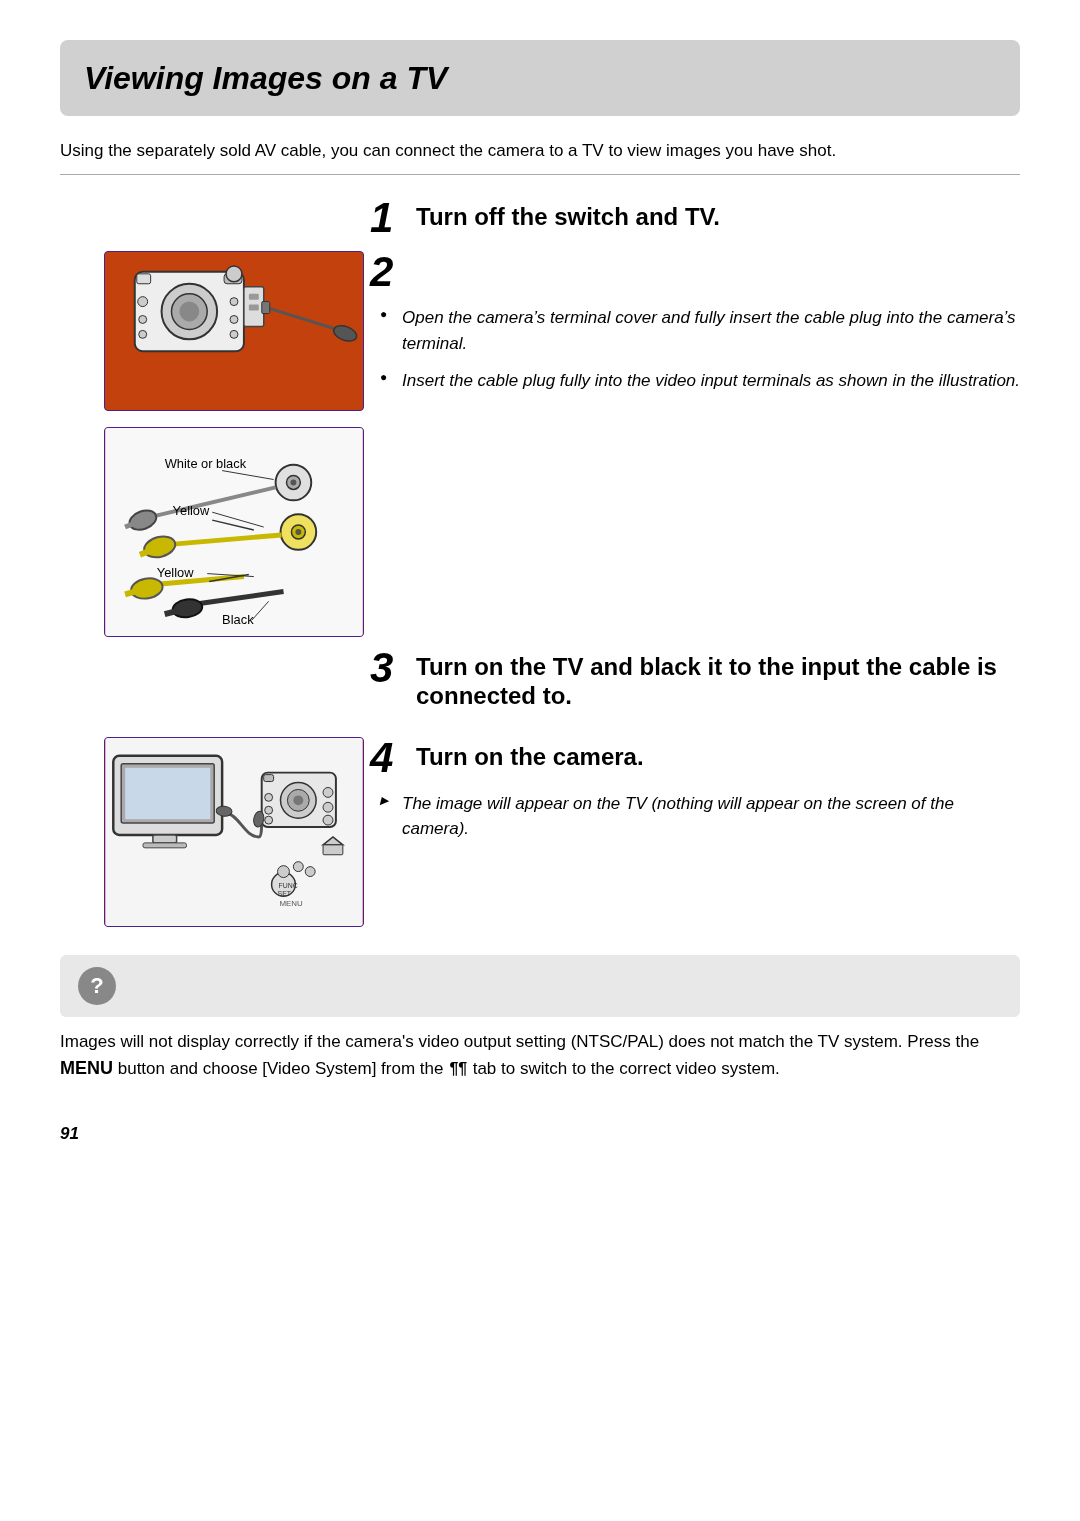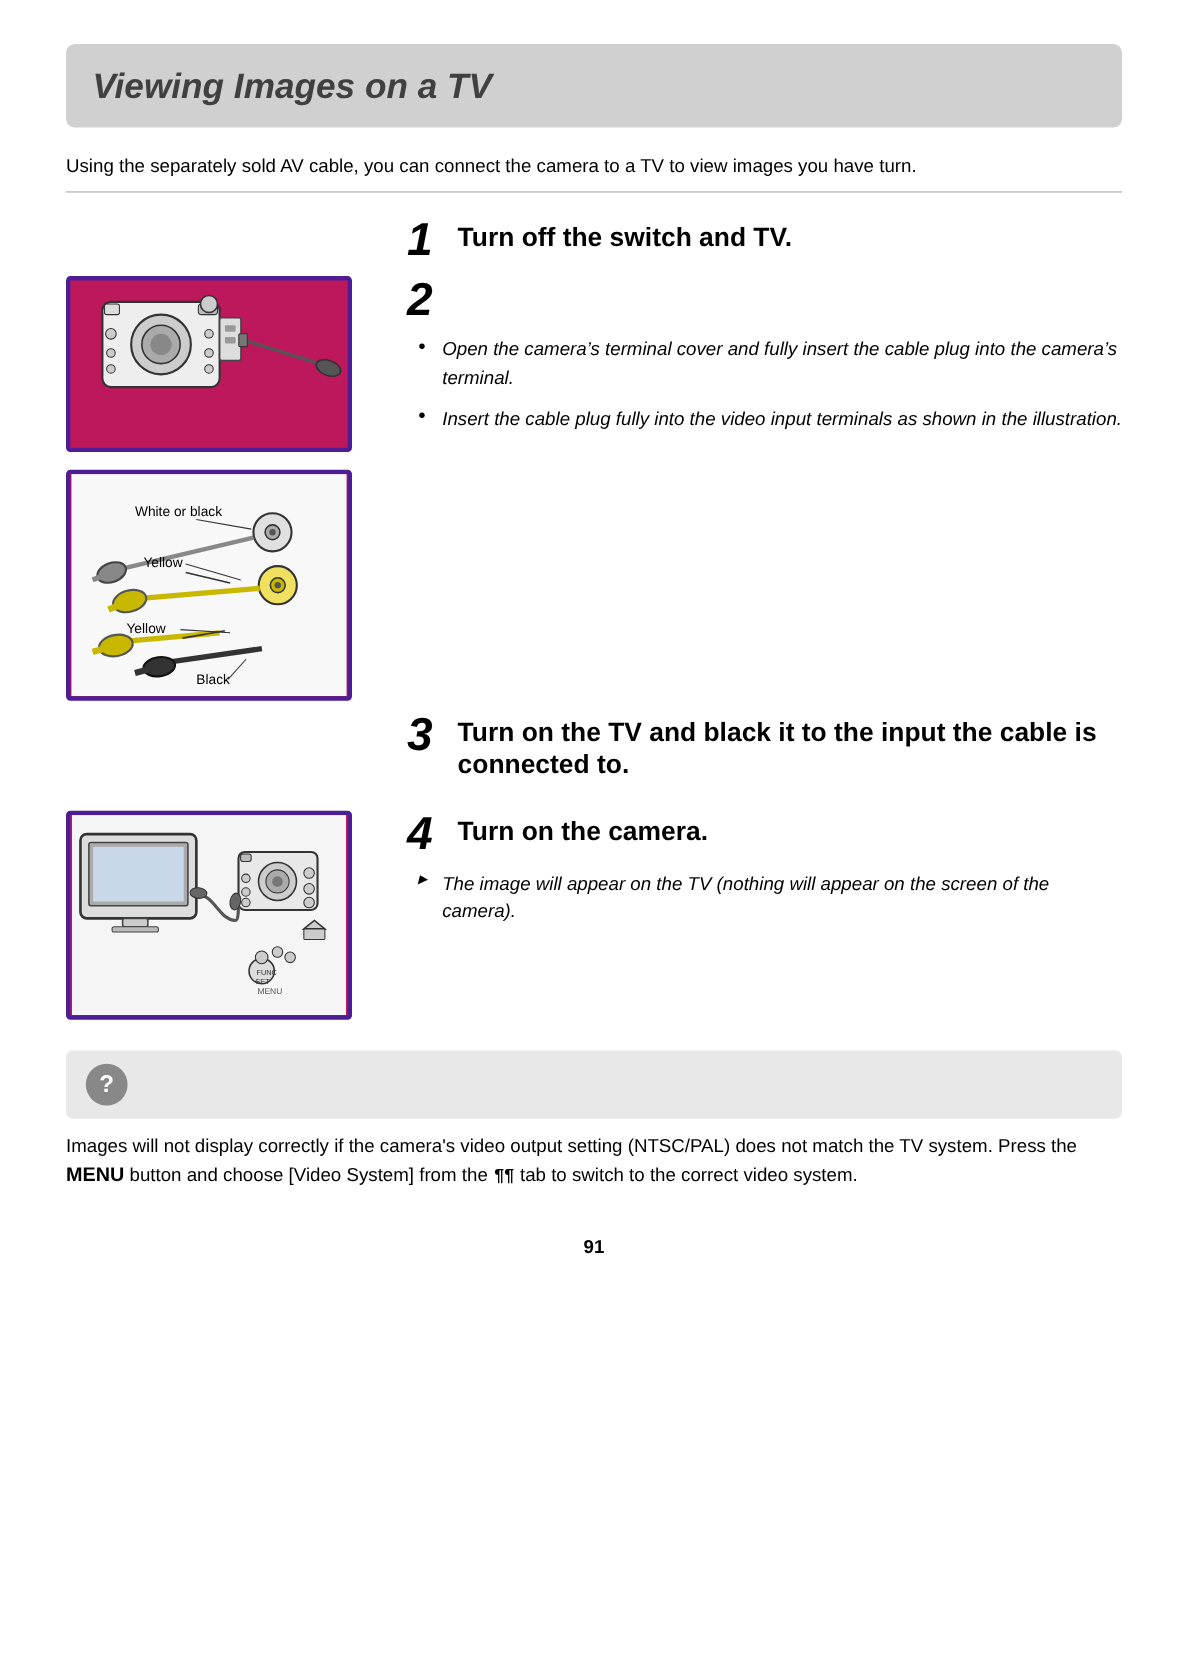--- a/index.html
+++ b/index.html
@@ -17,21 +17,21 @@
     .page-title-box {
       background: #d0d0d0;
       border-radius: 8px;
       padding: 14px 24px;
       margin-bottom: 22px;
     }
     .page-title {
       font-size: 32px;
       font-weight: 900;
       font-style: italic;
-      color: #404040;
+      color: #000000;
     }
 
     .intro-text {
       font-size: 17px;
       margin-bottom: 10px;
       line-height: 1.55;
     }
 
     hr.divider {
       border: none;
@@ -112,25 +112,26 @@
       content: "▶";
       position: absolute;
       left: 0;
       top: 1px;
       font-size: 11px;
       color: #000;
     }
 
     
     .img-box {
-      border: 4px solid #4c1d95;
+      border: 1px solid #4c1d95;
       border-radius: 4px;
-      background: #be185d;
+      background: #c2410c;
       overflow: hidden;
       position: relative;
+      margin-left: 44px;
     }
 
     .img-box-1 {
       width: 260px;
       height: 160px;
     }
 
     .img-box-2 {
       width: 260px;
       height: 210px;
@@ -177,24 +178,25 @@
       margin-bottom: 8px;
     }
 
     .menu-word {
       font-variant: small-caps;
       font-weight: bold;
       font-size: 18px;
     }
 
     .page-number {
-      text-align: center;
+      text-align: left;
       font-size: 17px;
       font-weight: bold;
       margin-top: 30px;
+      font-style: italic;
     }
 
     
     .play-btn {
       display: inline-block;
       width: 18px;
       height: 18px;
       border: 2px solid #000;
       border-radius: 2px;
       text-align: center;
@@ -221,21 +223,21 @@
       flex: 1;
     }
   </style>
 </head>
 <body>
 
 <div class="page-title-box">
   <span class="page-title">Viewing Images on a TV</span>
 </div>
 
-<p class="intro-text">Using the separately sold AV cable, you can connect the camera to a TV to view images you have turn.</p>
+<p class="intro-text">Using the separately sold AV cable, you can connect the camera to a TV to view images you have shot.</p>
 <hr class="divider">
 
 <div class="main-content">
 
   <div class="right-col-only">
     <div class="step-header">
       <span class="step-number">1</span>
       <span class="step-title">Turn off the switch and TV.</span>
     </div>
   </div>

